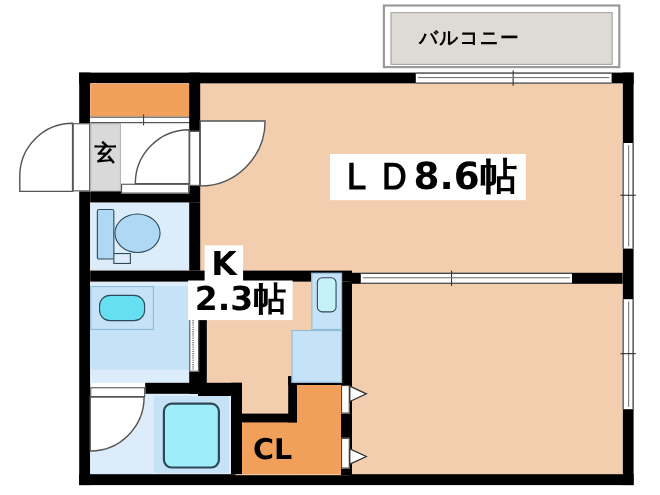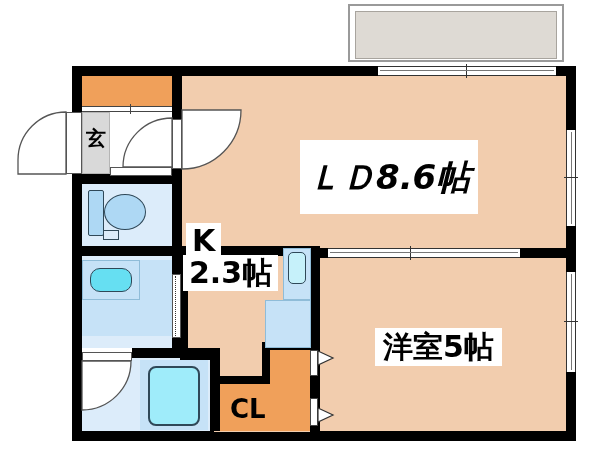--- a/index.html
+++ b/index.html
@@ -19,20 +19,21 @@
        white-space:nowrap;font-weight:700;}
   svg{display:block;overflow:visible;}
 </style>
 </head>
 <body>
 
 <div id="plan">
 
   <div class="abs" style="left:348px;top:4px;width:216px;height:58px;border:2px solid #9a9a9a;background:#fff;"></div>
   <div class="abs bal" style="left:355px;top:11px;width:202px;height:48px;border:1px solid #a8a49e;"></div>
+  <div class="lbl" style="left:381px;top:27px;font-size:17px;background:transparent;letter-spacing:1px;">バルコニー</div>
 
   <div class="abs wall" style="left:72px;top:66px;width:504px;height:10px;"></div>
   <div class="abs wall" style="left:72px;top:66px;width:10px;height:375px;"></div>
   <div class="abs wall" style="left:72px;top:431px;width:504px;height:10px;"></div>
   <div class="abs wall" style="left:566px;top:66px;width:10px;height:375px;"></div>
 
   <div class="abs room" style="left:82px;top:76px;width:484px;height:180px;"></div>
 
   <div class="abs room" style="left:318px;top:256px;width:248px;height:175px;"></div>
 
@@ -131,24 +132,23 @@
 
   <div class="abs white" style="left:310px;top:350px;width:8px;height:26px;border:1px solid #444;"></div>
   <svg class="abs" style="left:318px;top:350px;" width="16" height="16" viewBox="0 0 16 16">
     <path d="M0 1 L15 8 L0 15 Z" fill="#ffffff" stroke="#333" stroke-width="1.2"></path>
   </svg>
   <div class="abs white" style="left:310px;top:398px;width:8px;height:28px;border:1px solid #444;"></div>
   <svg class="abs" style="left:318px;top:407px;" width="16" height="16" viewBox="0 0 16 16">
     <path d="M0 1 L15 8 L0 15 Z" fill="#ffffff" stroke="#333" stroke-width="1.2"></path>
   </svg>
 
-  <div class="lbl" style="left:300px;top:140px;font-size:34px;padding:20px 8px;letter-spacing:0px;font-style:italic;">ＬＤ8.6帖</div>
+  <div class="lbl" style="left:300px;top:140px;font-size:34px;padding:4px 8px;letter-spacing:0px;">ＬＤ8.6帖</div>
 
   <div class="lbl" style="left:186px;top:223px;font-size:30px;padding:3px 6px;">K</div>
-  <div class="lbl" style="left:183px;top:255px;font-size:30px;padding:3px 6px;">2.3帖</div>
+  <div class="lbl" style="left:171px;top:255px;font-size:30px;padding:3px 6px;">2.3帖</div>
 
-  <div class="lbl" style="left:375px;top:328px;font-size:30px;padding:4px 8px;">洋室5帖</div>
 
   <div class="lbl" style="left:230px;top:396px;font-size:26px;background:transparent;">CL</div>
 
   <div class="lbl" style="left:86px;top:128px;font-size:20px;background:transparent;">玄</div>
 
 </div>
 
 </body></html>

